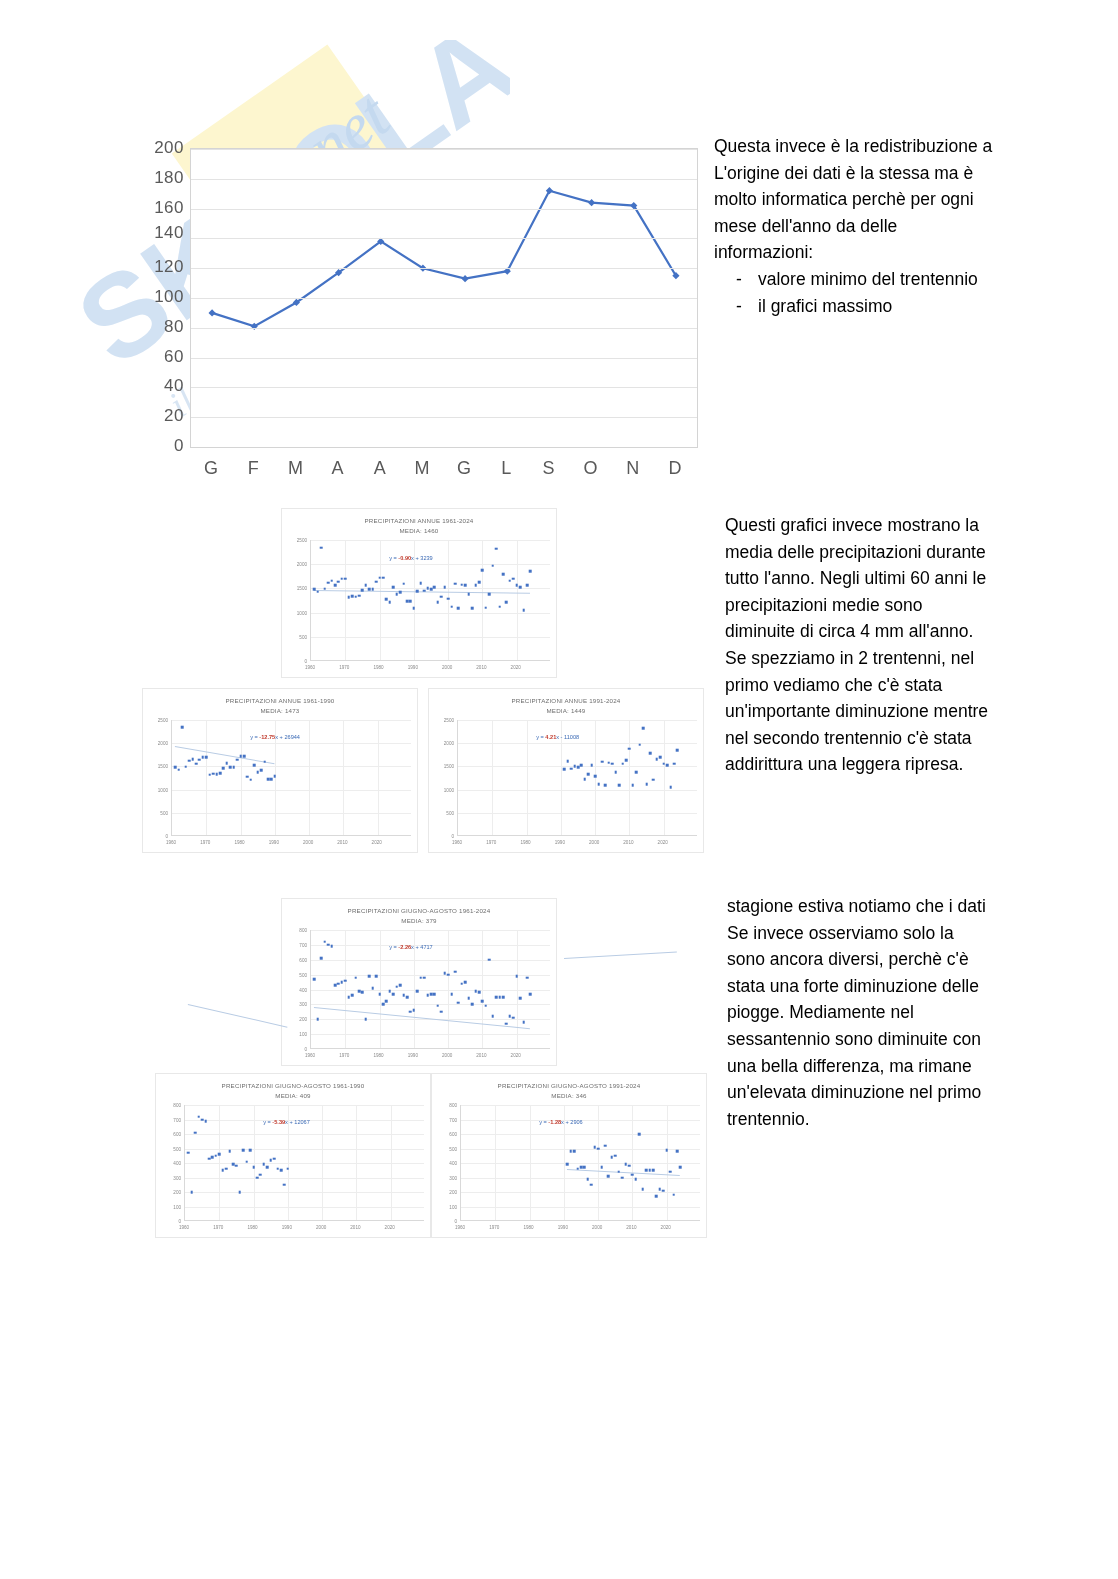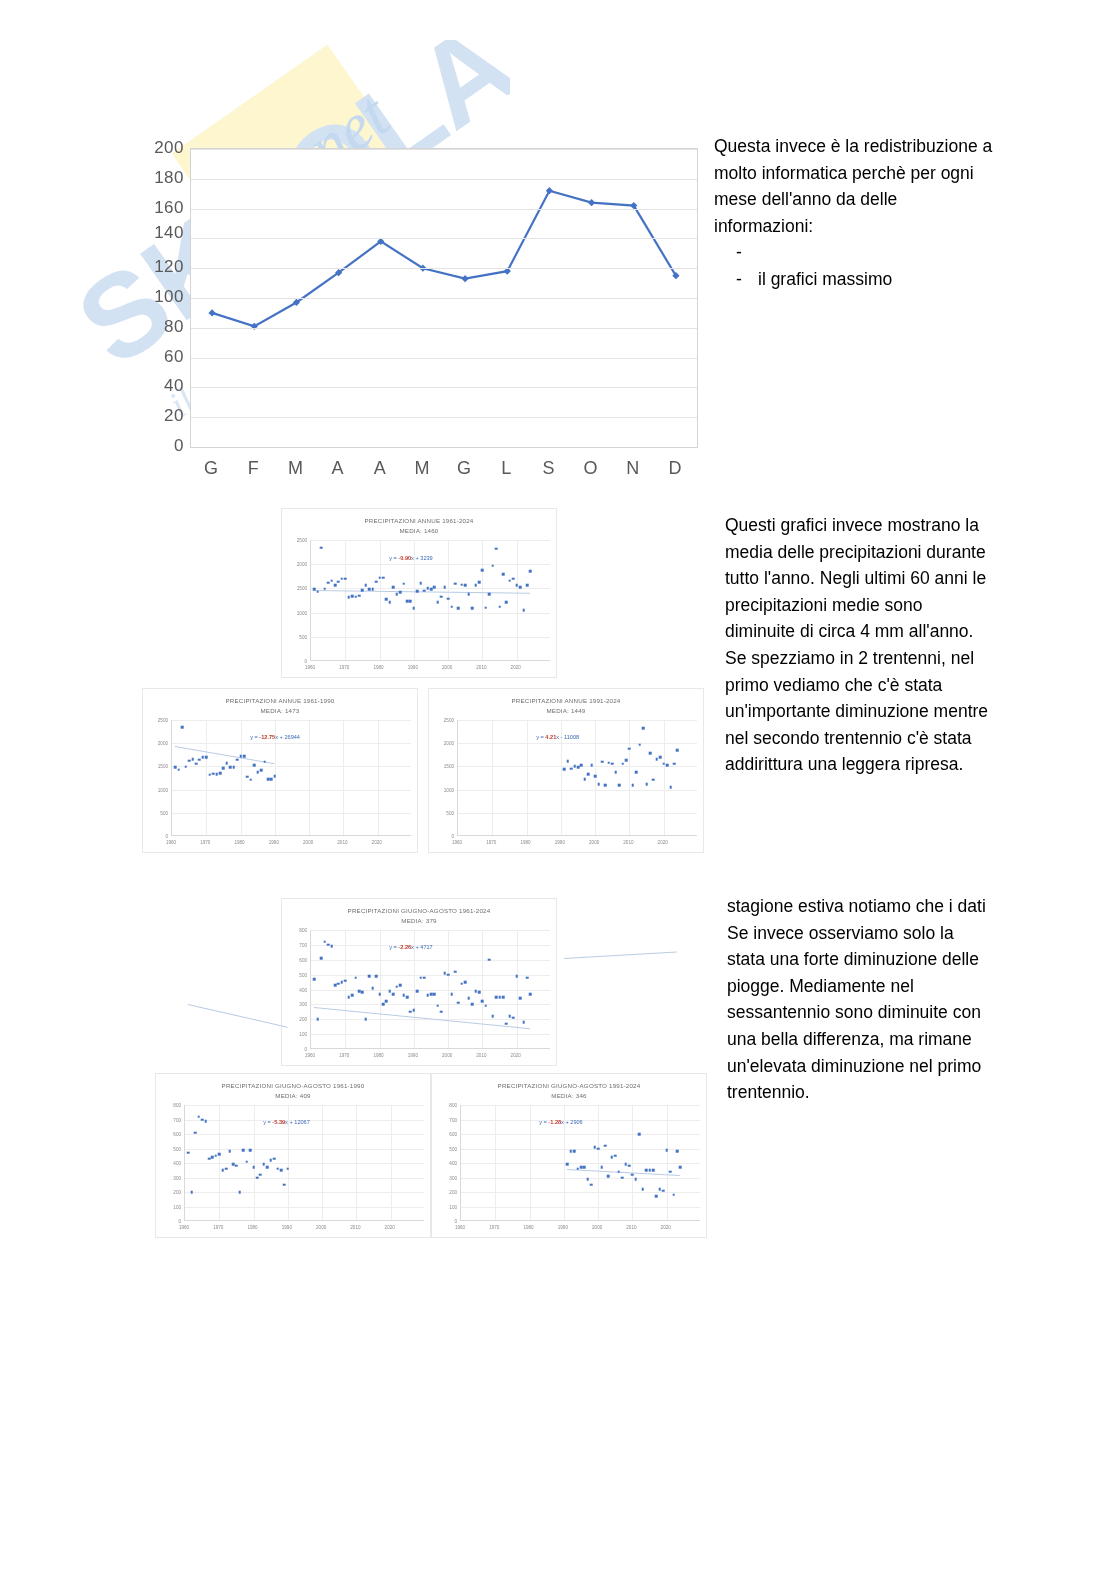--- a/index.html
+++ b/index.html
@@ -204,25 +204,27 @@
         <div class="lc-xlabel" style="left: 316.25px;">L</div>
         <div class="lc-xlabel" style="left: 358.417px;">S</div>
         <div class="lc-xlabel" style="left: 400.583px;">O</div>
         <div class="lc-xlabel" style="left: 442.75px;">N</div>
         <div class="lc-xlabel" style="left: 484.917px;">D</div>
       </div>
   </div>
 
   <div class="textblock" style="left:714px; top:133px; width:352px;">
     <p>Questa invece è la redistribuzione a</p>
+    <p>L'origine dei dati è la stessa ma è</p>
     <p>molto informatica perchè per ogni</p>
     <p>mese dell'anno da delle</p>
     <p>informazioni:</p>
     <div class="bullet">
       <span class="dash">-</span>
+      <span class="btxt">valore minimo del trentennio</span>
     </div>
     <div class="bullet">
       <span class="dash">-</span>
       <span class="btxt">il grafici massimo</span>
     </div>
   </div>
 
   <div class="textblock" style="left:725px; top:512px; width:340px;">
     <p>Questi grafici invece mostrano la</p>
     <p>media delle precipitazioni durante</p>
@@ -232,20 +234,21 @@
     <p>Se spezziamo in 2 trentenni, nel</p>
     <p>primo vediamo che c'è stata</p>
     <p>un'importante diminuzione mentre</p>
     <p>nel secondo trentennio c'è stata</p>
     <p>addirittura una leggera ripresa.</p>
   </div>
 
   <div class="textblock" style="left:727px; top:893px; width:340px;">
     <p>stagione estiva notiamo che i dati</p>
     <p>Se invece osserviamo solo la</p>
+    <p>sono ancora diversi, perchè c'è</p>
     <p>stata una forte diminuzione delle</p>
     <p>piogge. Mediamente nel</p>
     <p>sessantennio sono diminuite con</p>
     <p>una bella differenza, ma rimane</p>
     <p>un'elevata diminuzione nel primo</p>
     <p>trentennio.</p>
   </div>
 
   <div class="sc" id="sc0" style="left:281px; top:508px; width:276px; height:170px;">
       <div class="sc-title" style="top: 7px;">PRECIPITAZIONI ANNUE 1961-2024</div>

